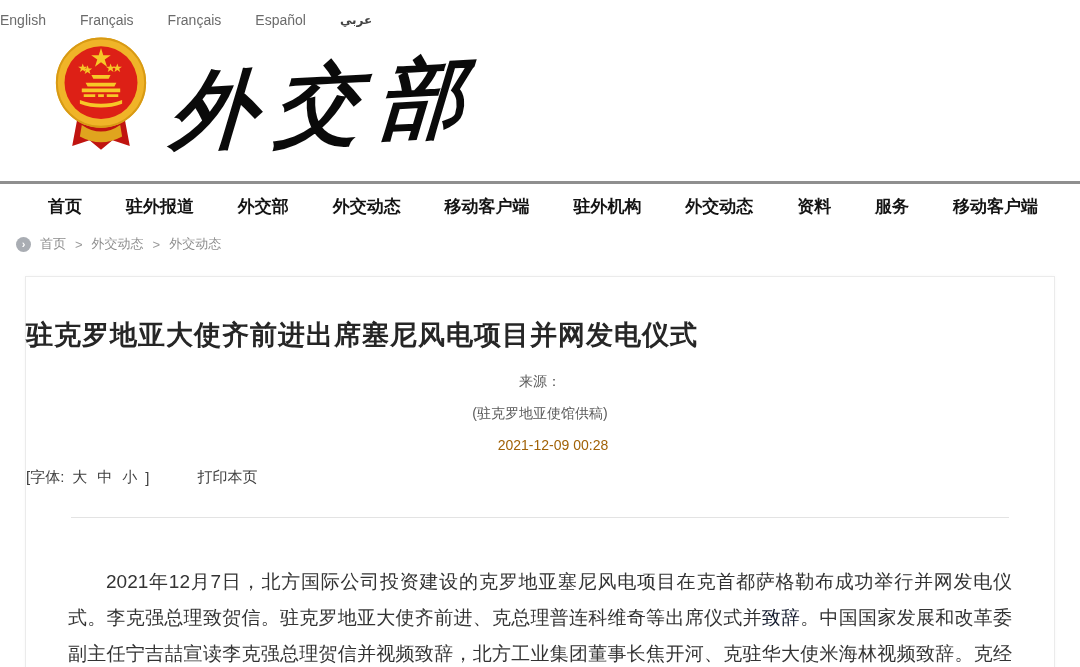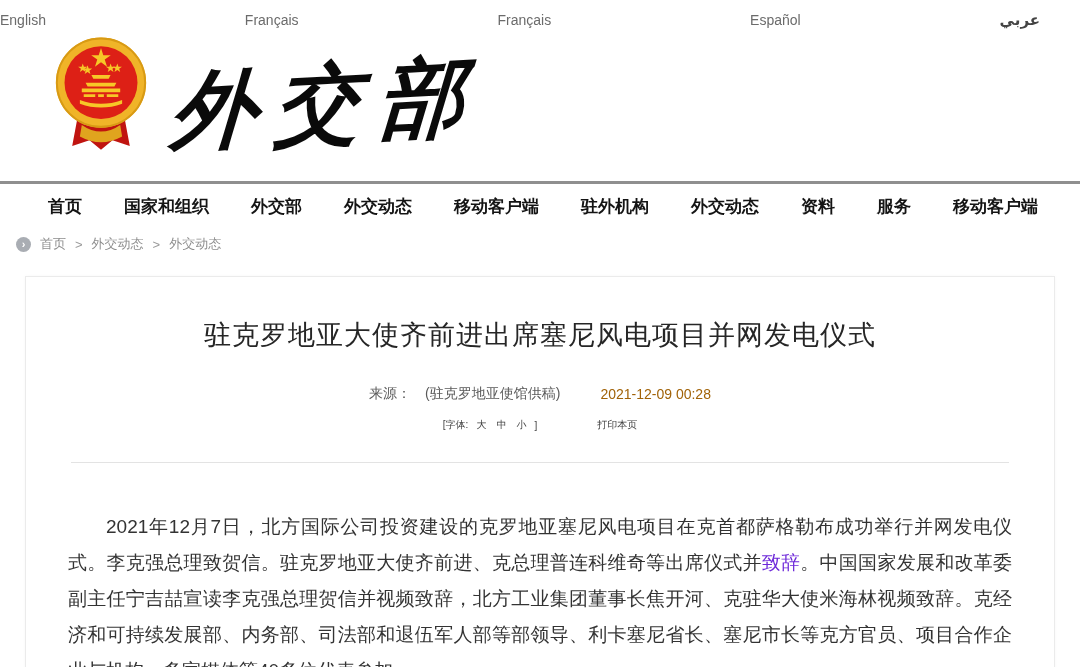--- a/index.html
+++ b/index.html
@@ -1,23 +1,23 @@
 <!DOCTYPE html>
 <html><head>
 <meta charset="utf-8">
 <style>
   * { box-sizing: border-box; margin: 0; padding: 0; }
   html, body { width: 1080px; height: 667px; overflow: hidden; background: #ffffff;
     font-family: "Liberation Sans", "DejaVu Sans", sans-serif; }
 
   
-  .lang-bar { display: flex; justify-content: space-between; align-items: center;
-    gap: 22px; padding: 9px 40px 0 0; height: 30px; }
+  .lang-bar { display: flex; justify-content: flex-start; align-items: center;
+    gap: 34px; padding: 9px 40px 0 0; height: 30px; }
   .lang-link { font-size: 14px; color: #6b6b6b; cursor: pointer; }
-  .lang-link.arabic { font-weight: bold; color: #444; font-size: 15px; }
+  .lang-link.arabic { font-weight: bold; color: #444; font-size: 12px; }
 
   
   .logo-row { position: relative; height: 150px; }
   .emblem-wrap { position: absolute; left: 53px; top: 2px; width: 96px; height: 132px; cursor: pointer; }
   .calligraphy { position: absolute; left: 170px; top: 18px; width: 330px; height: 120px;
     font-family: "DejaVu Serif", "Liberation Serif", serif;
     font-size: 86px; font-weight: 900; font-style: italic; color: #0a0a0a;
     letter-spacing: 18px; transform: rotate(-3deg) skewX(-6deg);
     line-height: 110px; white-space: nowrap; cursor: pointer; }
 
@@ -31,34 +31,34 @@
   .breadcrumb { display: flex; align-items: center; gap: 9px; padding-left: 16px;
     height: 32px; font-size: 13px; color: #8e8e8e; }
   .crumb-icon { width: 15px; height: 15px; border-radius: 50%; background: #a9adb3;
     color: #ffffff; font-size: 11px; line-height: 15px; text-align: center; font-weight: bold; }
   .crumb-link { cursor: pointer; color: #8e8e8e; }
   .crumb-sep { color: #9a9a9a; }
 
   
   .card { margin: 16px 25px 0; border: 1px solid #ebebeb; background: #ffffff;
     height: 500px; padding-top: 40px; box-shadow: 0 0 4px rgba(0,0,0,0.03); }
-  .article-title { text-align: center; font-size: 27px; font-weight: normal;
+  .article-title { text-align: left; font-size: 27px; font-weight: bold;
     color: #262626; letter-spacing: 1px; }
   .meta-row { display: flex; justify-content: center; align-items: center; gap: 14px;
-    margin-top: 32px; font-size: 14px; color: #5a5a5a; }
+    margin-top: 20px; font-size: 14px; color: #5a5a5a; flex-direction: column; }
   .meta-date { margin-left: 26px; color: #a16207; }
-  .font-row { display: flex; justify-content: center; align-items: center; gap: 6px;
-    margin-top: 15px; font-size: 10px; color: #3f3f3f; }
+  .font-row { display: flex; justify-content: flex-start; align-items: center; gap: 6px;
+    margin-top: 15px; font-size: 15px; color: #3f3f3f; }
   .font-size-opt { cursor: pointer; padding: 0 2px; }
-  .print-btn { margin-left: 54px; cursor: pointer; color: #3f3f3f; font-family: Liberation Serif, serif; }
+  .print-btn { margin-left: 42px; cursor: pointer; color: #3f3f3f; font-family: Liberation Serif, serif; }
   .divider { border: 0; border-top: 1px solid #e3e3e3; margin: 30px 45px 0; }
 
   .article-body { padding: 46px 42px 0; font-size: 19px; line-height: 1.9;
     color: #333333; text-align: justify; text-indent: 2em; }
-  .body-link { color: #6d28d9; cursor: pointer; text-decoration: none; }
+  .body-link { color: #0f172a; cursor: pointer; text-decoration: none; }
 </style>
 </head>
 <body>
 
 <div class="lang-bar">
   <span class="lang-link">English</span>
   <span class="lang-link">Français</span>
   <span class="lang-link">Français</span>
   <span class="lang-link">Español</span>
   <span class="lang-link arabic">عربي</span>
@@ -91,21 +91,21 @@
       <rect x="44" y="64" width="3" height="4" fill="#dd2016"></rect>
       <rect x="53" y="64" width="3" height="4" fill="#dd2016"></rect>
     </svg>
   </div>
   <div class="calligraphy">外交部</div>
 </div>
 
 <div class="nav-rule"></div>
 <div class="nav">
   <span class="nav-item">首页</span>
-  <span class="nav-item">国家和组织</span>
+  <span class="nav-item">驻外报道</span>
   <span class="nav-item">外交部</span>
   <span class="nav-item">外交动态</span>
   <span class="nav-item">移动客户端</span>
   <span class="nav-item">驻外机构</span>
   <span class="nav-item">外交动态</span>
   <span class="nav-item">资料</span>
   <span class="nav-item">服务</span>
   <span class="nav-item">移动客户端</span>
 </div>
 

